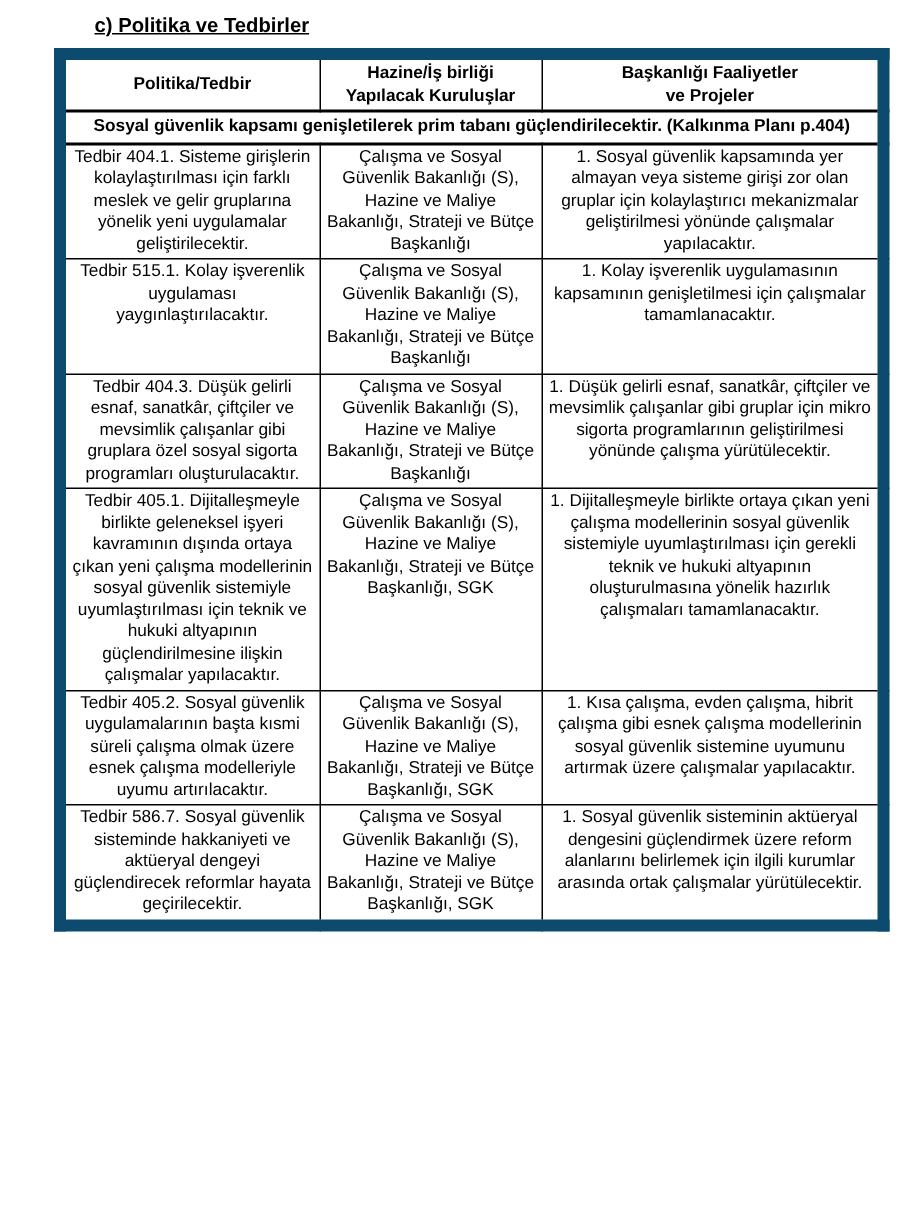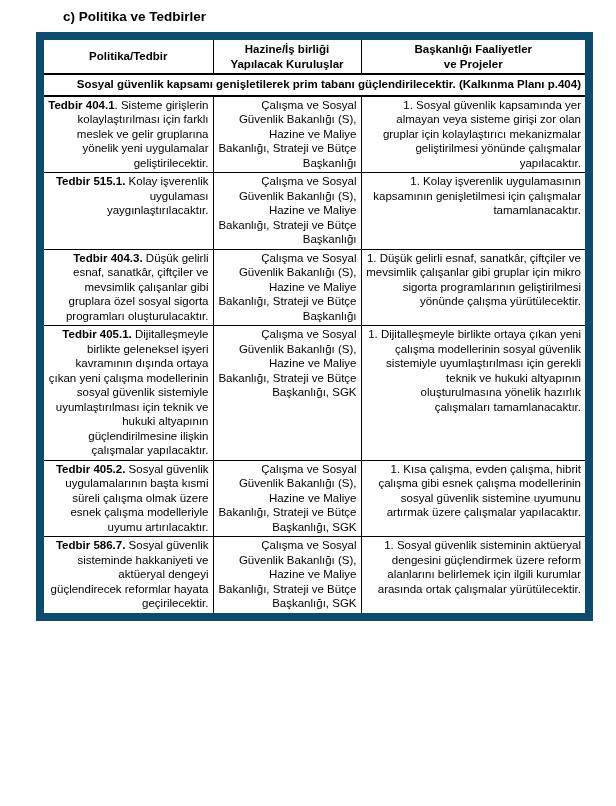--- a/index.html
+++ b/index.html
@@ -10,53 +10,54 @@
     height: 806px;
     background: #ffffff;
     color: #000000;
     font-family: "Liberation Sans", sans-serif;
     overflow: hidden;
   }
   .doc-title {
     font-weight: bold;
     font-size: 13.5px;
     margin: 9px 0 8px 63px;
+    text-decoration: underline;
   }
   table.policy-table {
     border-collapse: collapse;
     table-layout: fixed;
     margin-left: 36px;
     width: 549px;
     border: 8px solid #0c4a6e;
   }
   col.c1 { width: 173px; }
   col.c2 { width: 148px; }
   col.c3 { width: 228px; }
   th, td {
     border: 1px solid #000;
     font-size: 11.5px;
     line-height: 14.5px;
     padding: 1px 4px 2px 4px;
     vertical-align: top;
-    text-align: right;
+    text-align: center;
     word-wrap: break-word;
   }
   th {
     font-weight: bold;
     text-align: center;
     vertical-align: middle;
     padding: 2px 2px;
   }
   tr.section-row td {
     font-weight: bold;
     border-top: 2px solid #000;
     border-bottom: 2px solid #000;
     padding: 2px 4px 3px 4px;
   }
-  .measure-bold { font-weight: bold; }
+  .measure-bold { font-weight: normal; }
   .hdr-line { display: block; }
 </style>
 </head>
 <body>
 
 <div class="doc-title">c) Politika ve Tedbirler</div>
 
 <table class="policy-table">
   <colgroup>
     <col class="c1">

